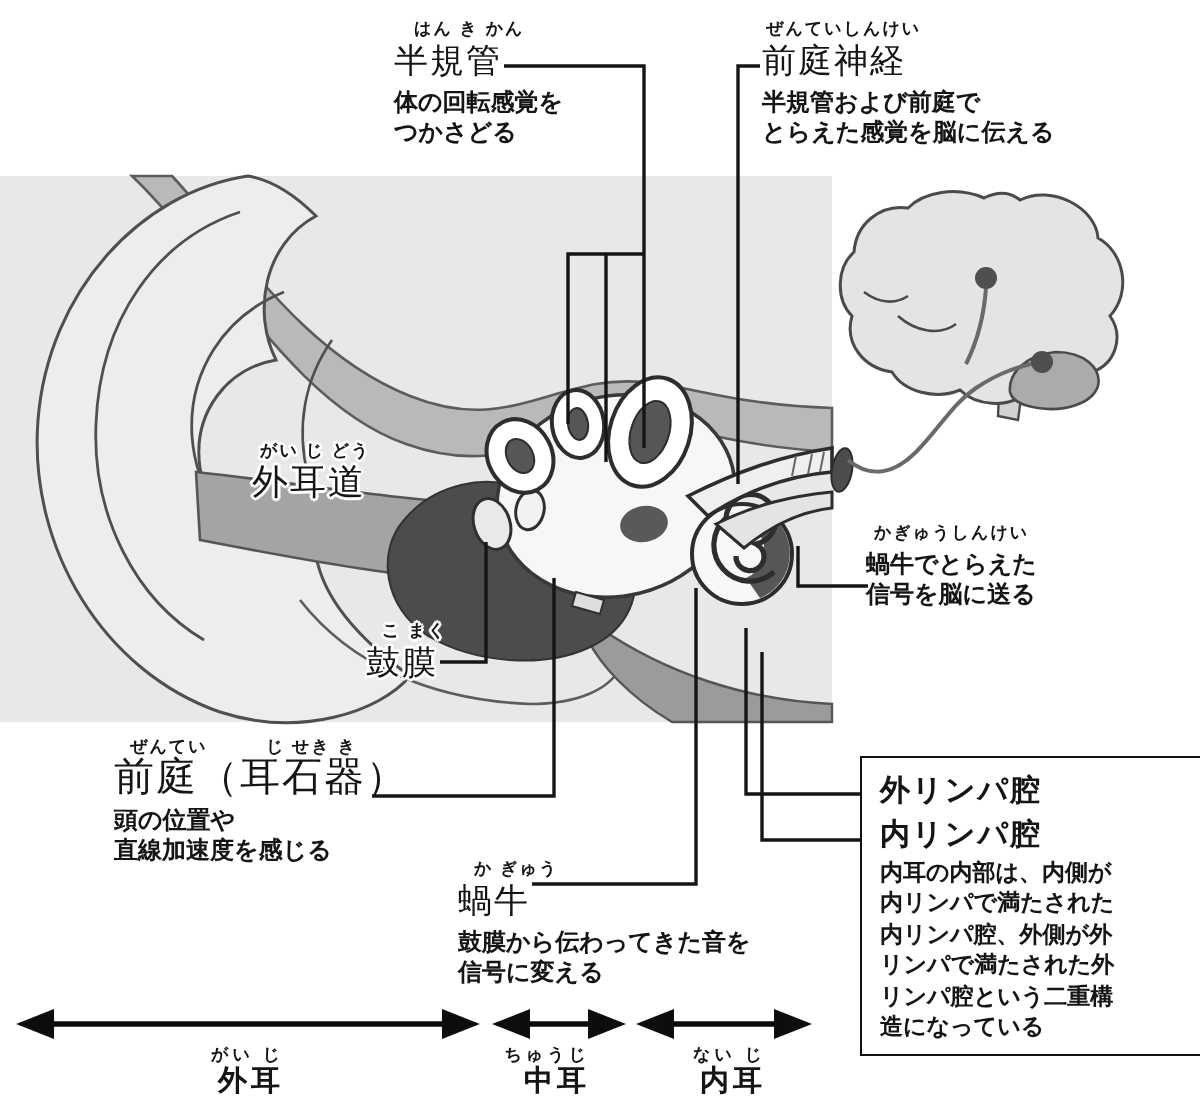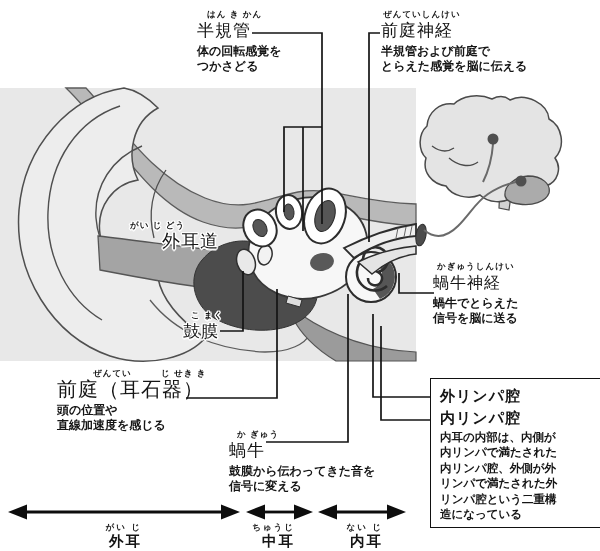--- a/index.html
+++ b/index.html
@@ -112,46 +112,45 @@
   </div>
 
   <div class="grp" style="left:381px;top:9px;">
     <span class="furi" style="padding-left:2px;">ぜんていしんけい</span>
     <span class="ttl">前庭神経</span>
     <span class="desc"><span>半規管および前庭で</span><br><span>とらえた感覚を脳に伝える</span></span>
   </div>
 
   <div class="grp halo" style="left:126px;top:220px;">
     <span class="furi" style="padding-left:4px;">がい じ どう</span>
-    <span class="ttl" style="font-size:18px;margin-left:36px;">外耳道</span>
+    <span class="ttl" style="font-size:18px;">外耳道</span>
   </div>
 
   <div class="grp halo" style="left:183px;top:310px;">
     <span class="furi" style="padding-left:8px;">こ まく</span>
     <span class="ttl">鼓膜</span>
   </div>
 
   <div class="grp" style="left:57px;top:368px;">
-    <span style="display:block;position:relative;height:11px;margin-left:28px;">
+    <span style="display:block;position:relative;height:11px;">
       <span class="fspan" style="left:8px;">ぜんてい</span>
       <span class="fspan" style="left:76px;">じ せき き</span>
     </span>
     <span class="ttl" style="font-size:20px;">前庭（耳石器）</span>
     <span class="desc"><span>頭の位置や</span><br><span>直線加速度を感じる</span></span>
   </div>
 
   <div class="grp" style="left:229px;top:418px;margin-top:11px;">
     <span class="furi" style="padding-left:8px;">か ぎゅう</span>
     <span class="ttl">蝸牛</span>
     <span class="desc"><span>鼓膜から伝わってきた音を</span><br><span>信号に変える</span></span>
   </div>
 
   <div class="grp" style="left:433px;top:261px;">
     <span class="furi" style="padding-left:4px;">かぎゅうしんけい</span>
-    <span class="ttl" style="font-size:16px;">蝸牛神経</span>
     <span class="desc"><span>蝸牛でとらえた</span><br><span>信号を脳に送る</span></span>
   </div>
 
   <div id="lymph-box">
     <span class="bigline">外リンパ腔</span>
     <span class="bigline">内リンパ腔</span>
     <span class="boxdesc"><span>内耳の内部は、内側が</span><br><span>内リンパで満たされた</span><br><span>内リンパ腔、外側が外</span><br><span>リンパで満たされた外</span><br><span>リンパ腔という二重構</span><br><span>造になっている</span></span>
   </div>
 
   <div class="scale-grp" style="left:94px;top:522px;">

